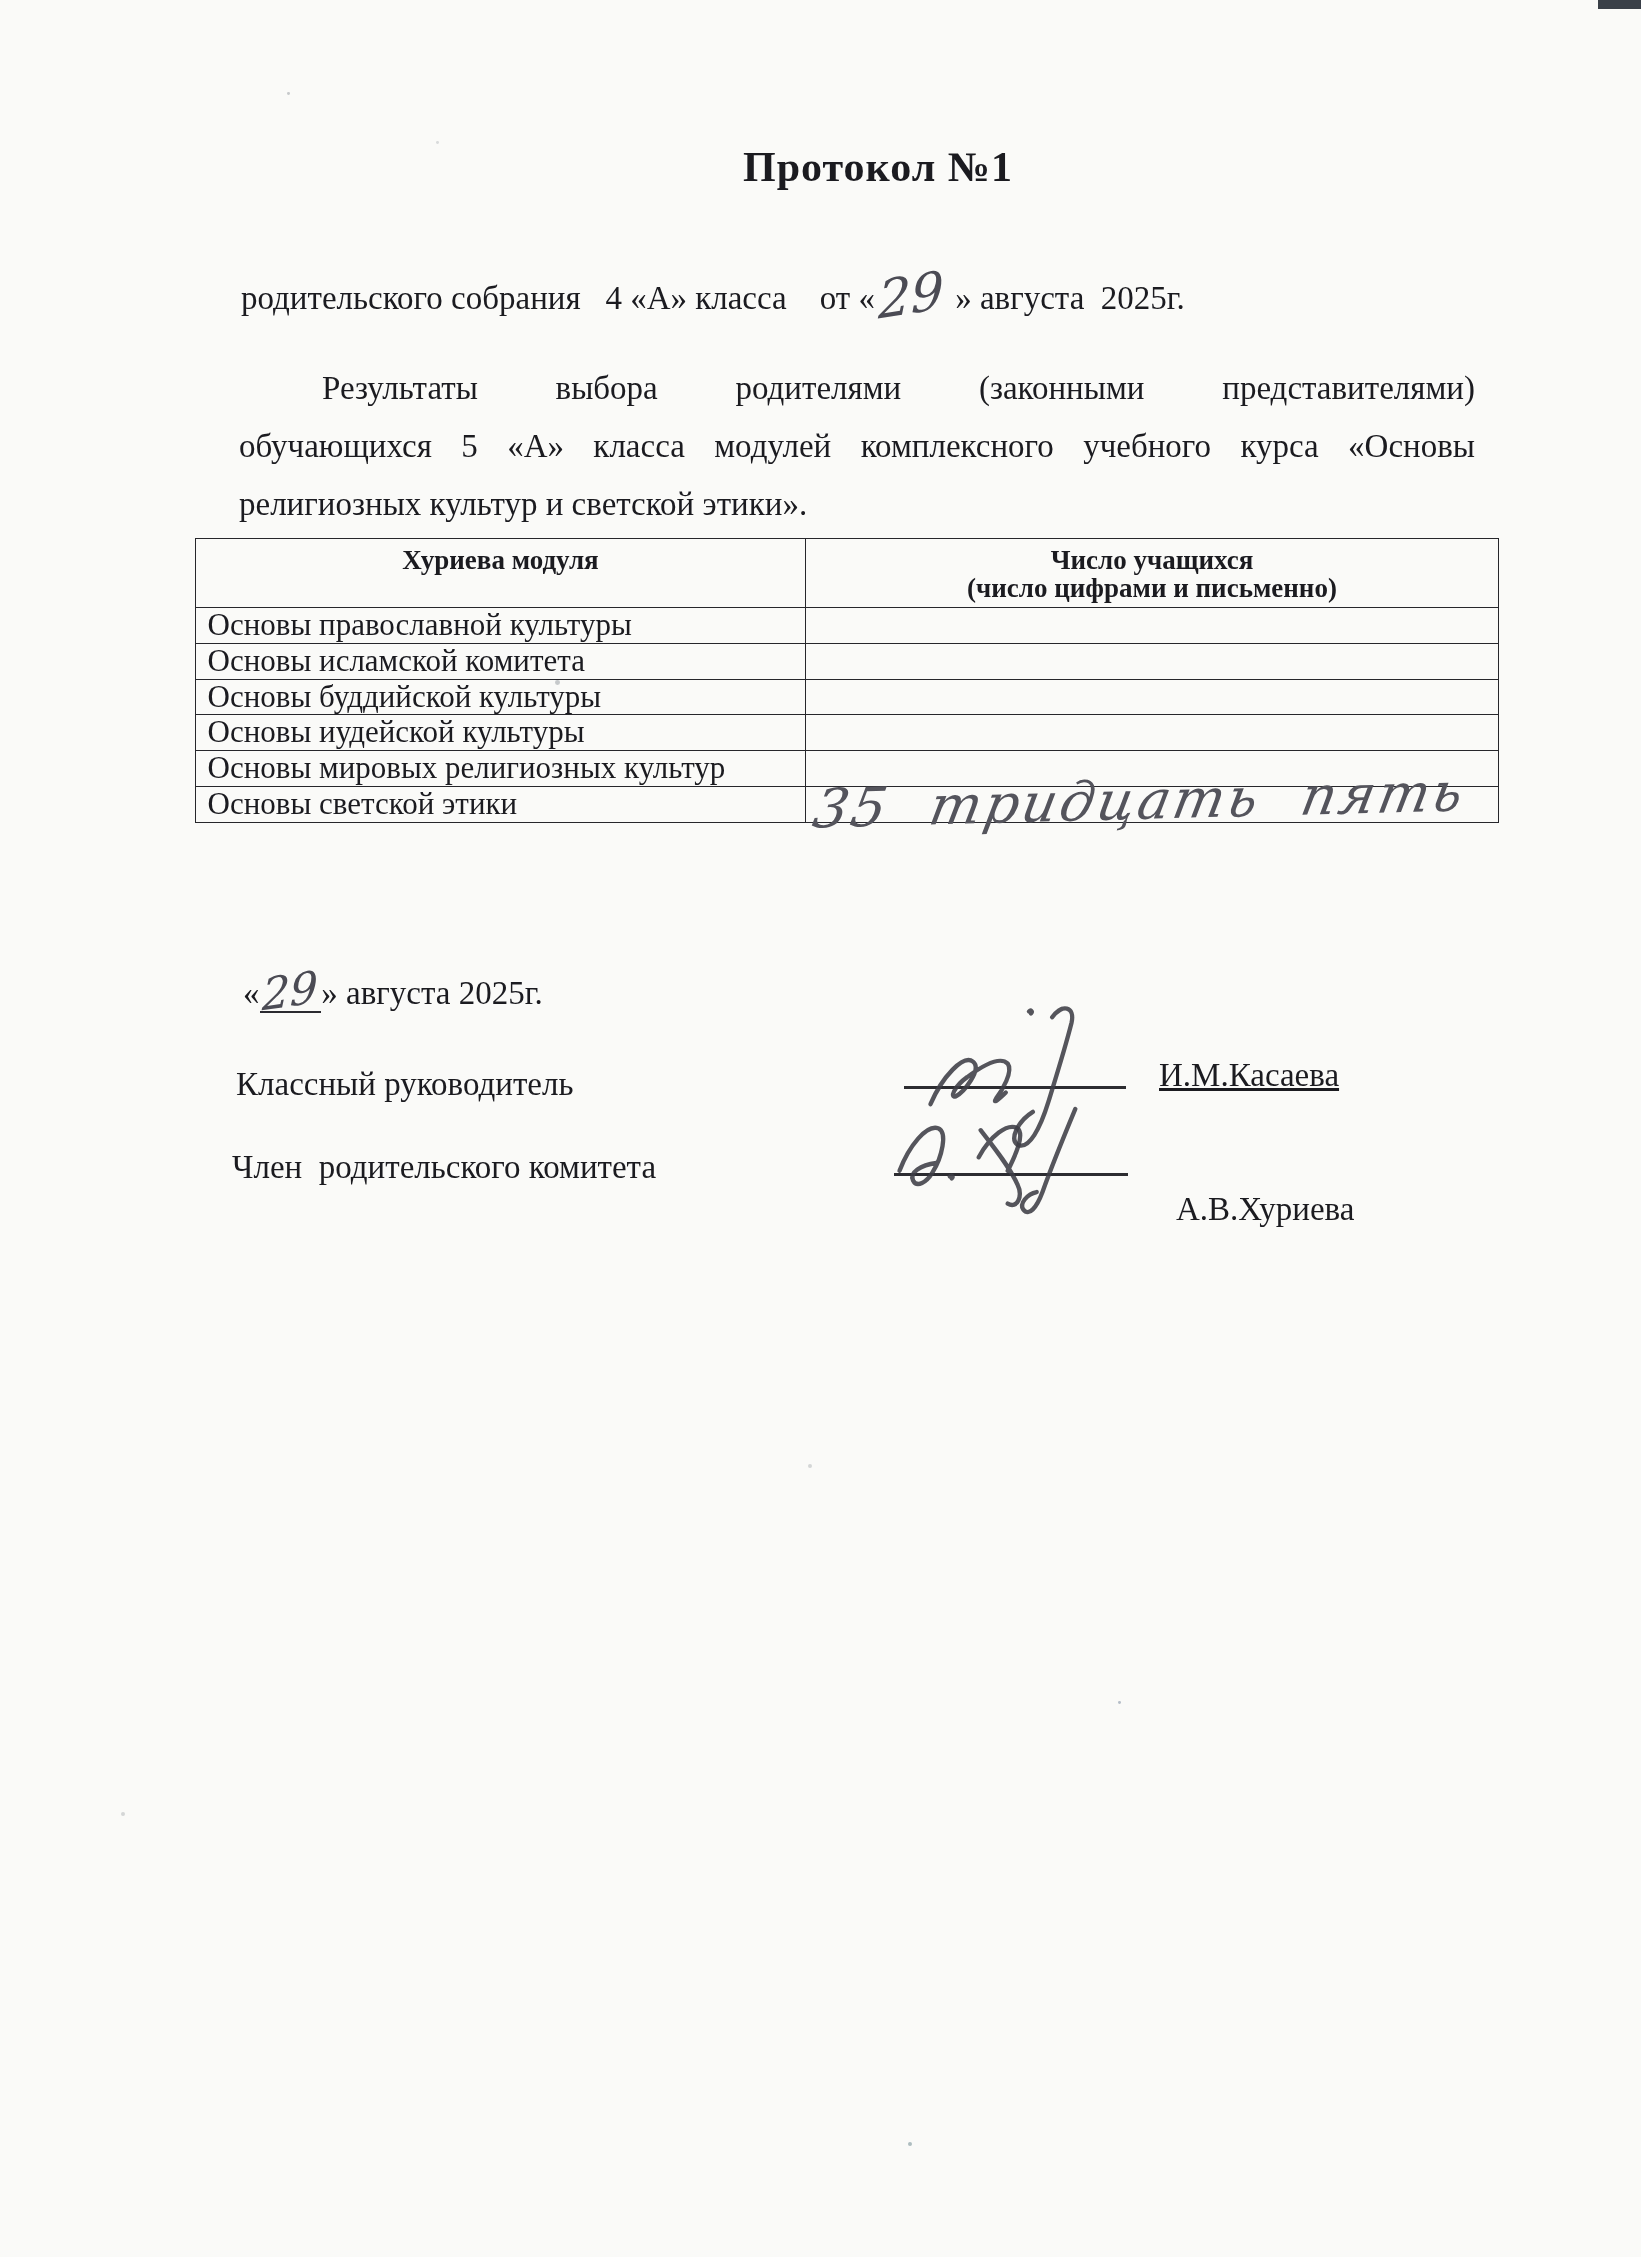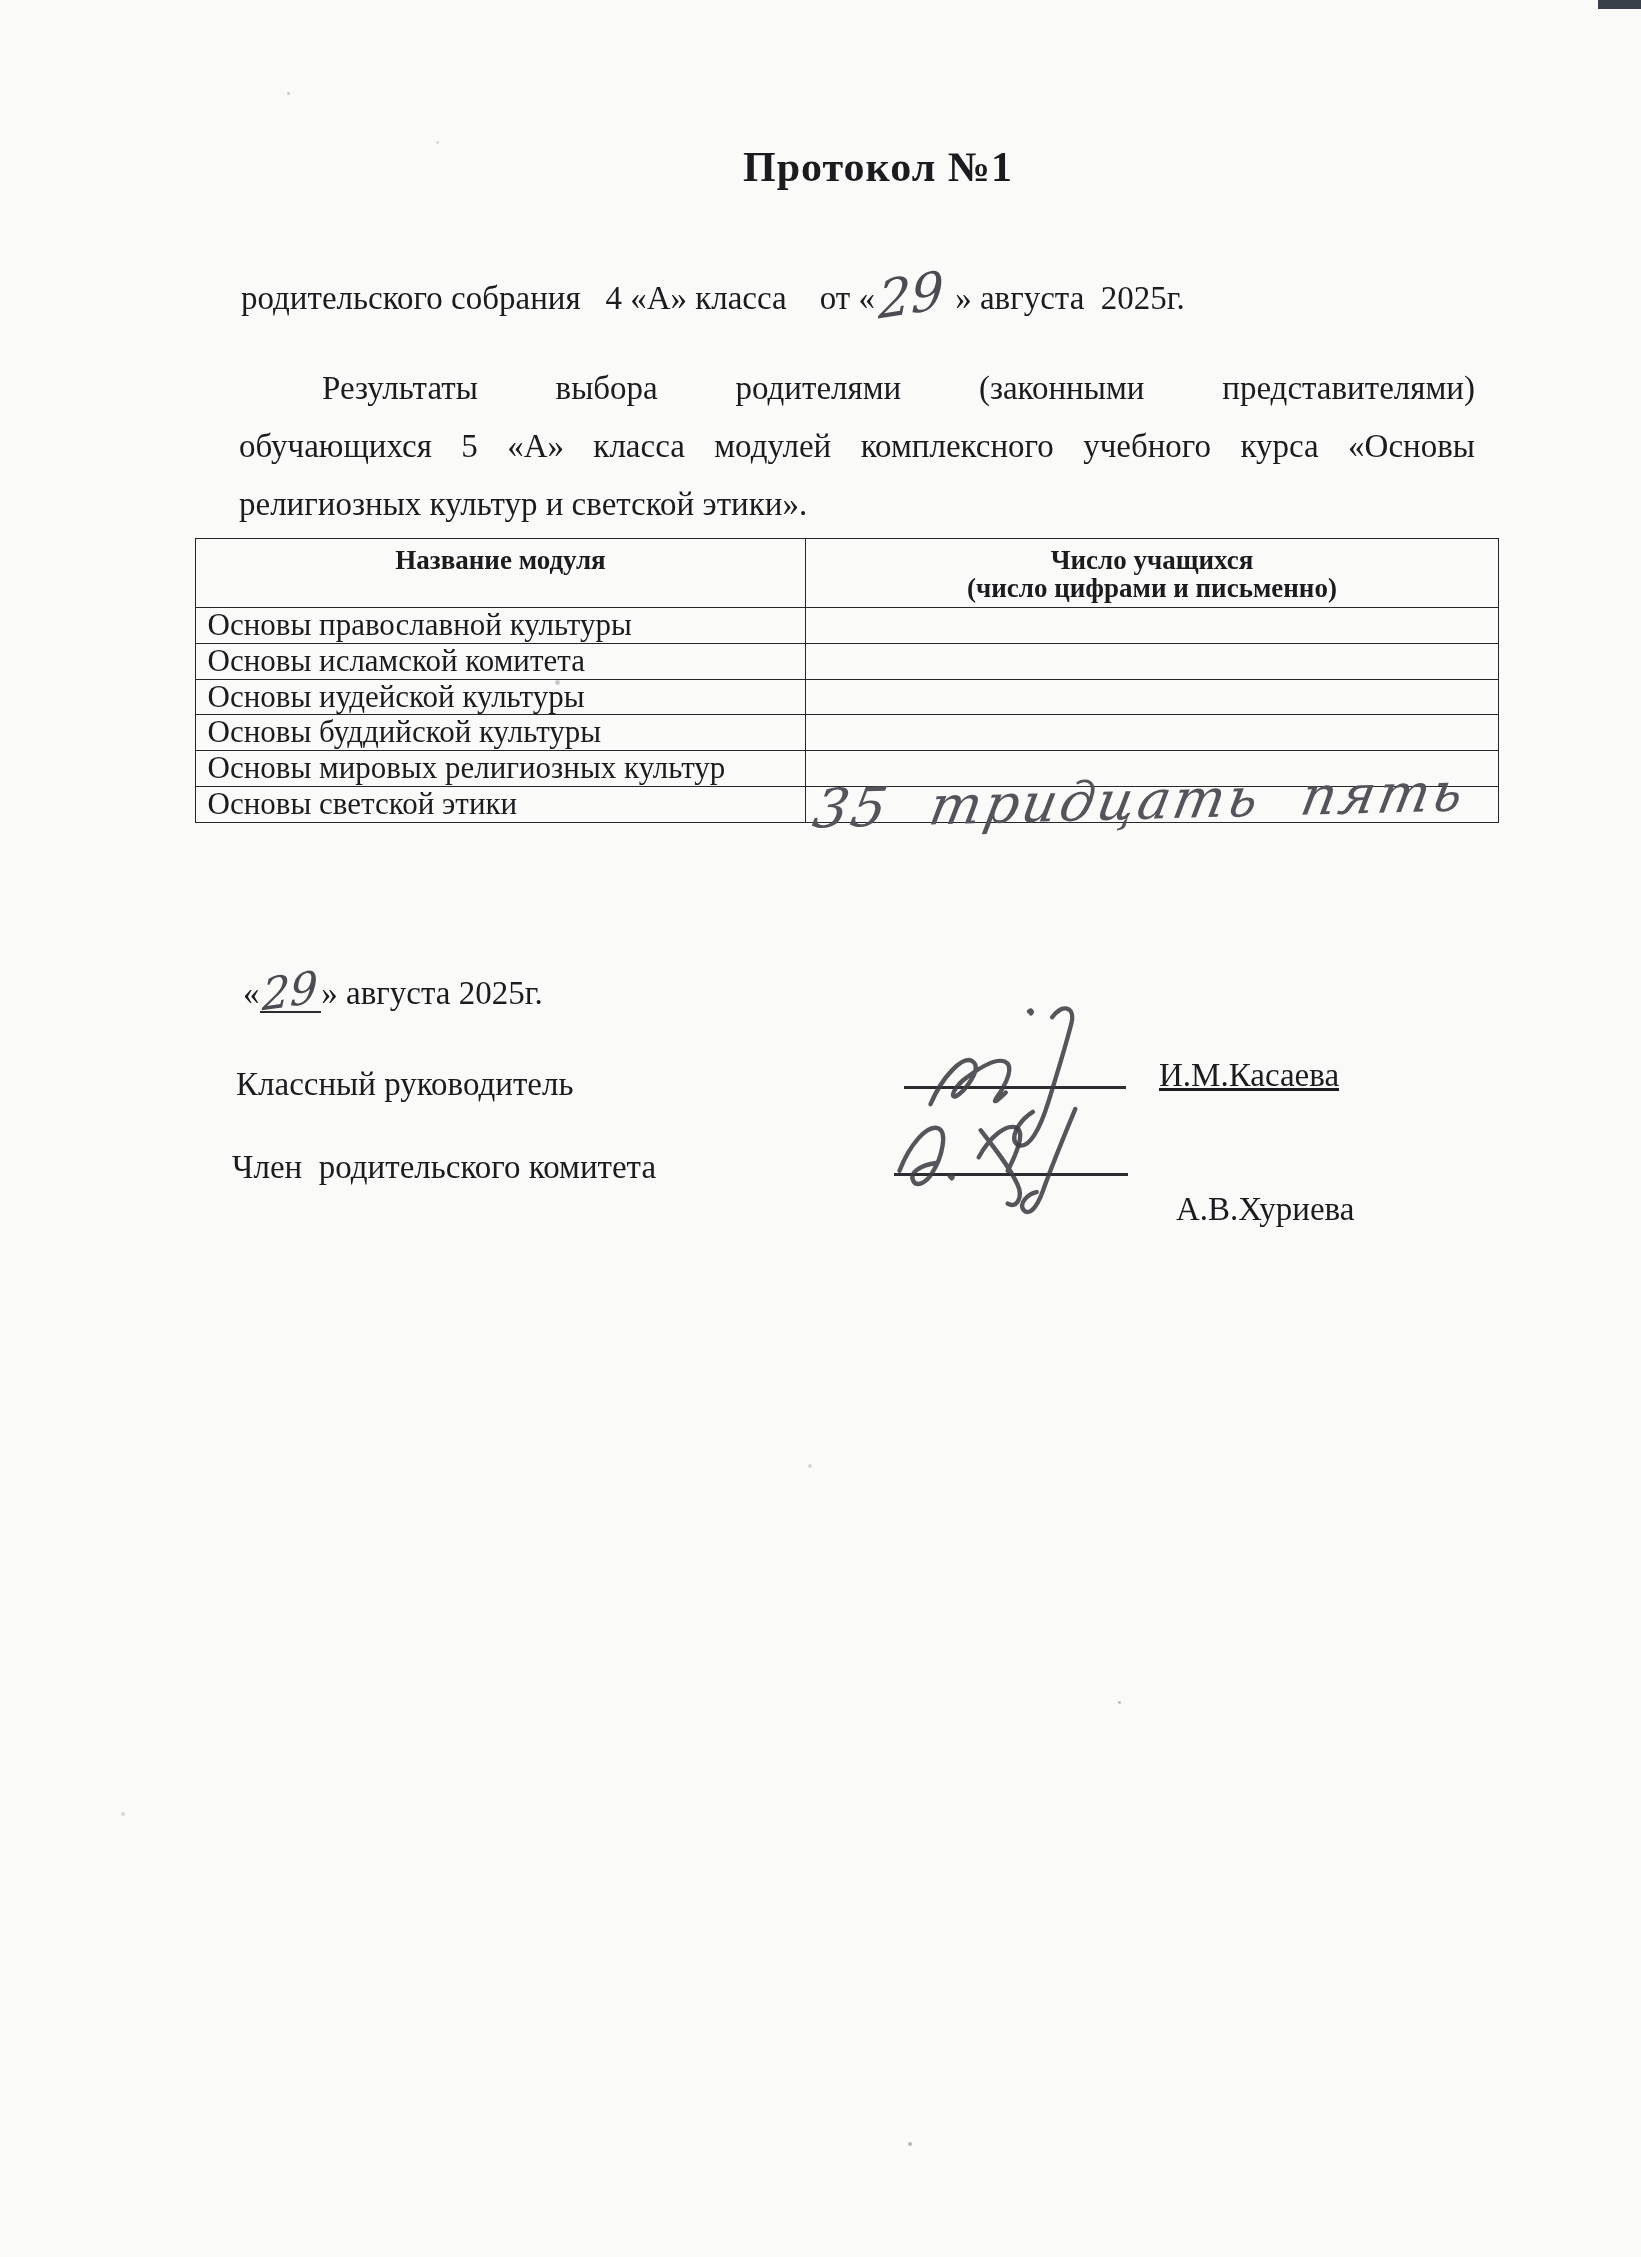--- a/index.html
+++ b/index.html
@@ -116,42 +116,42 @@
     <div class="pline">религиозных культур и светской этики».</div>
   </div>
 
   <table class="modules">
     <colgroup>
         <col class="colw1">
         <col class="colw2">
       </colgroup>
     <thead>
       <tr>
-        <th>Название модуля</th>
+        <th>Хуриева модуля</th>
         <th>
           <div>Число учащихся</div>
           <div>(число цифрами и письменно)</div>
         </th>
       </tr>
     </thead>
     <tbody>
       <tr>
         <td>Основы православной культуры</td>
         <td></td>
       </tr>
       <tr>
         <td>Основы исламской комитета</td>
         <td></td>
       </tr>
       <tr>
-        <td>Основы иудейской культуры</td>
+        <td>Основы буддийской культуры</td>
         <td></td>
       </tr>
       <tr>
-        <td>Основы буддийской культуры</td>
+        <td>Основы иудейской культуры</td>
         <td></td>
       </tr>
       <tr>
         <td>Основы мировых религиозных культур</td>
         <td></td>
       </tr>
       <tr>
         <td>Основы светской этики</td>
         <td></td>
       </tr>

